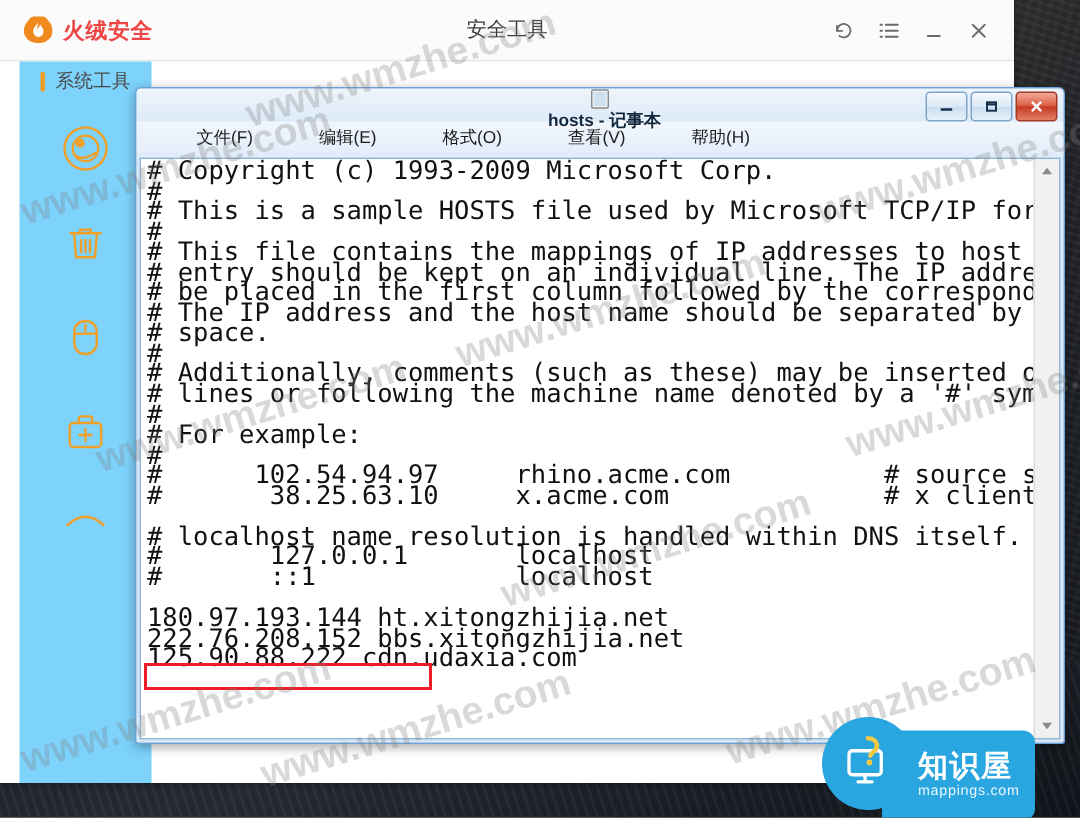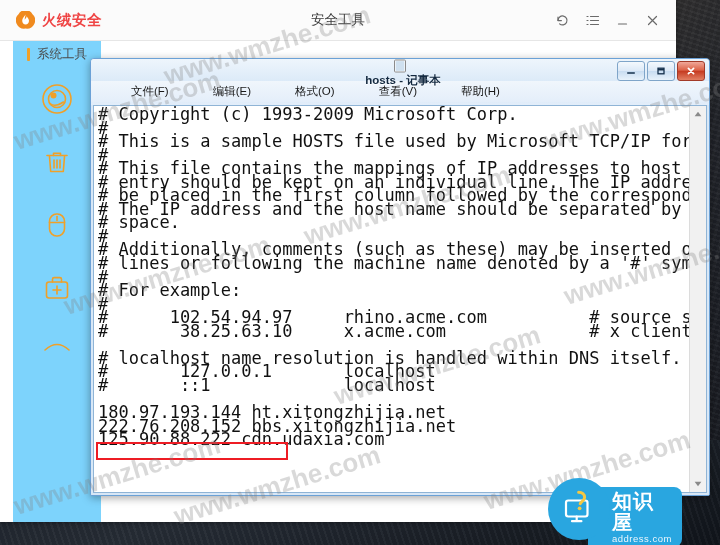--- a/index.html
+++ b/index.html
@@ -461,21 +461,21 @@
     <div class="wm" style="left: 60px; top: 260px; font-size: 26px;">www.wmzhe.com</div>
     <div class="wm" style="left: 330px; top: 350px; font-size: 26px;">www.wmzhe.com</div>
     <div class="wm" style="left: 10px; top: 460px; font-size: 26px;">www.wmzhe.com</div>
     <div class="wm" style="left: 480px; top: 455px; font-size: 26px;">www.wmzhe.com</div>
     <div class="wm" style="left: 170px; top: 470px; font-size: 26px;">www.wmzhe.com</div>
   </div>
 
 <div id="logo-badge">
   <div id="logo-pill">
     <span id="logo-cn">知识屋</span>
-    <span id="logo-url">address.com</span>
+    <span id="logo-url">mappings.com</span>
   </div>
   <div id="logo-circle">
     <span>
       <svg width="40" height="40" viewBox="0 0 40 40" fill="none">
         <rect x="7" y="13.5" width="21.5" height="16" rx="2.2" stroke="#ffffff" stroke-width="2.2"></rect>
         <path d="M17.7 29.5v4M13 34.2h9.4" stroke="#ffffff" stroke-width="2.2" stroke-linecap="round"></path>
         <path d="M19.6 5.2c3.6 0 6 2.2 6 5.2 0 3.4-3.6 3.9-4.4 6.3" stroke="#f5c842" stroke-width="3" stroke-linecap="round"></path>
         <circle cx="20.6" cy="21.3" r="1.9" fill="#f5c842"></circle>
       </svg>
     </span>

